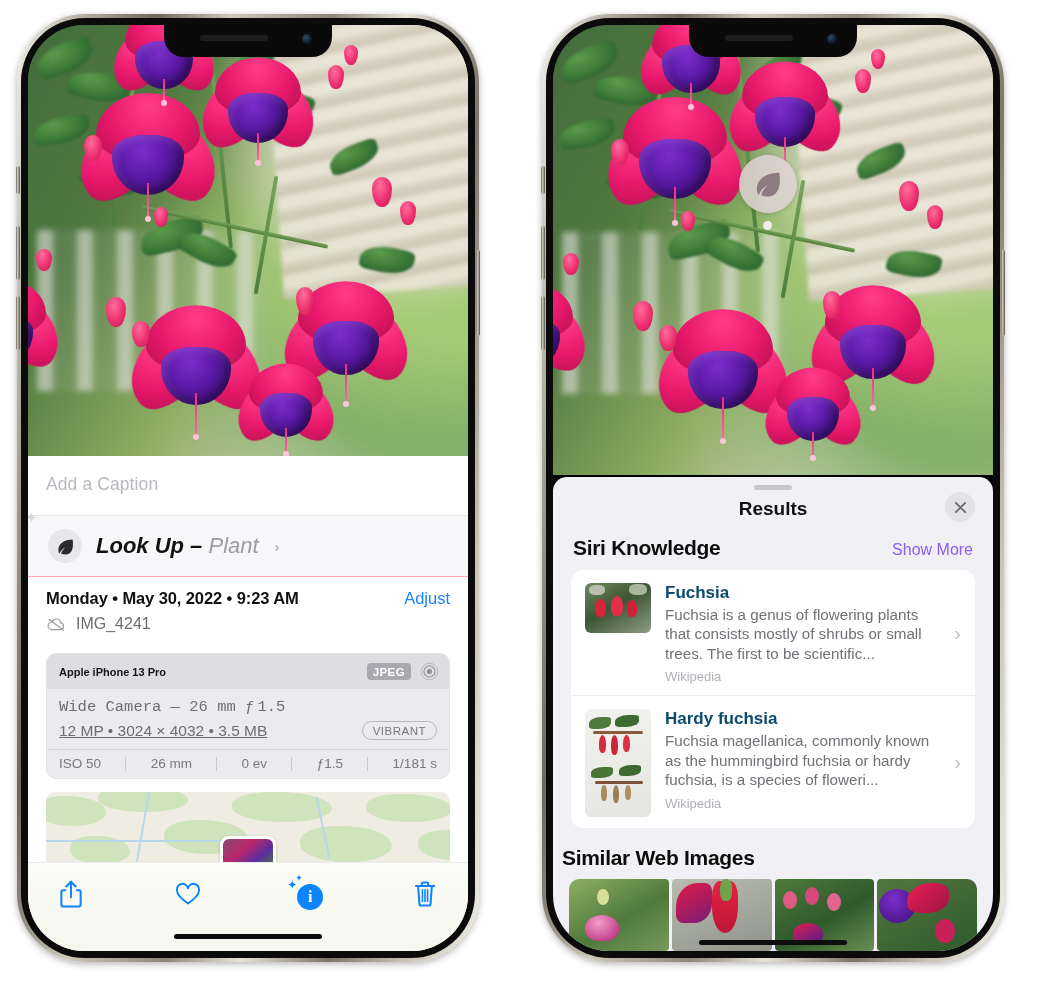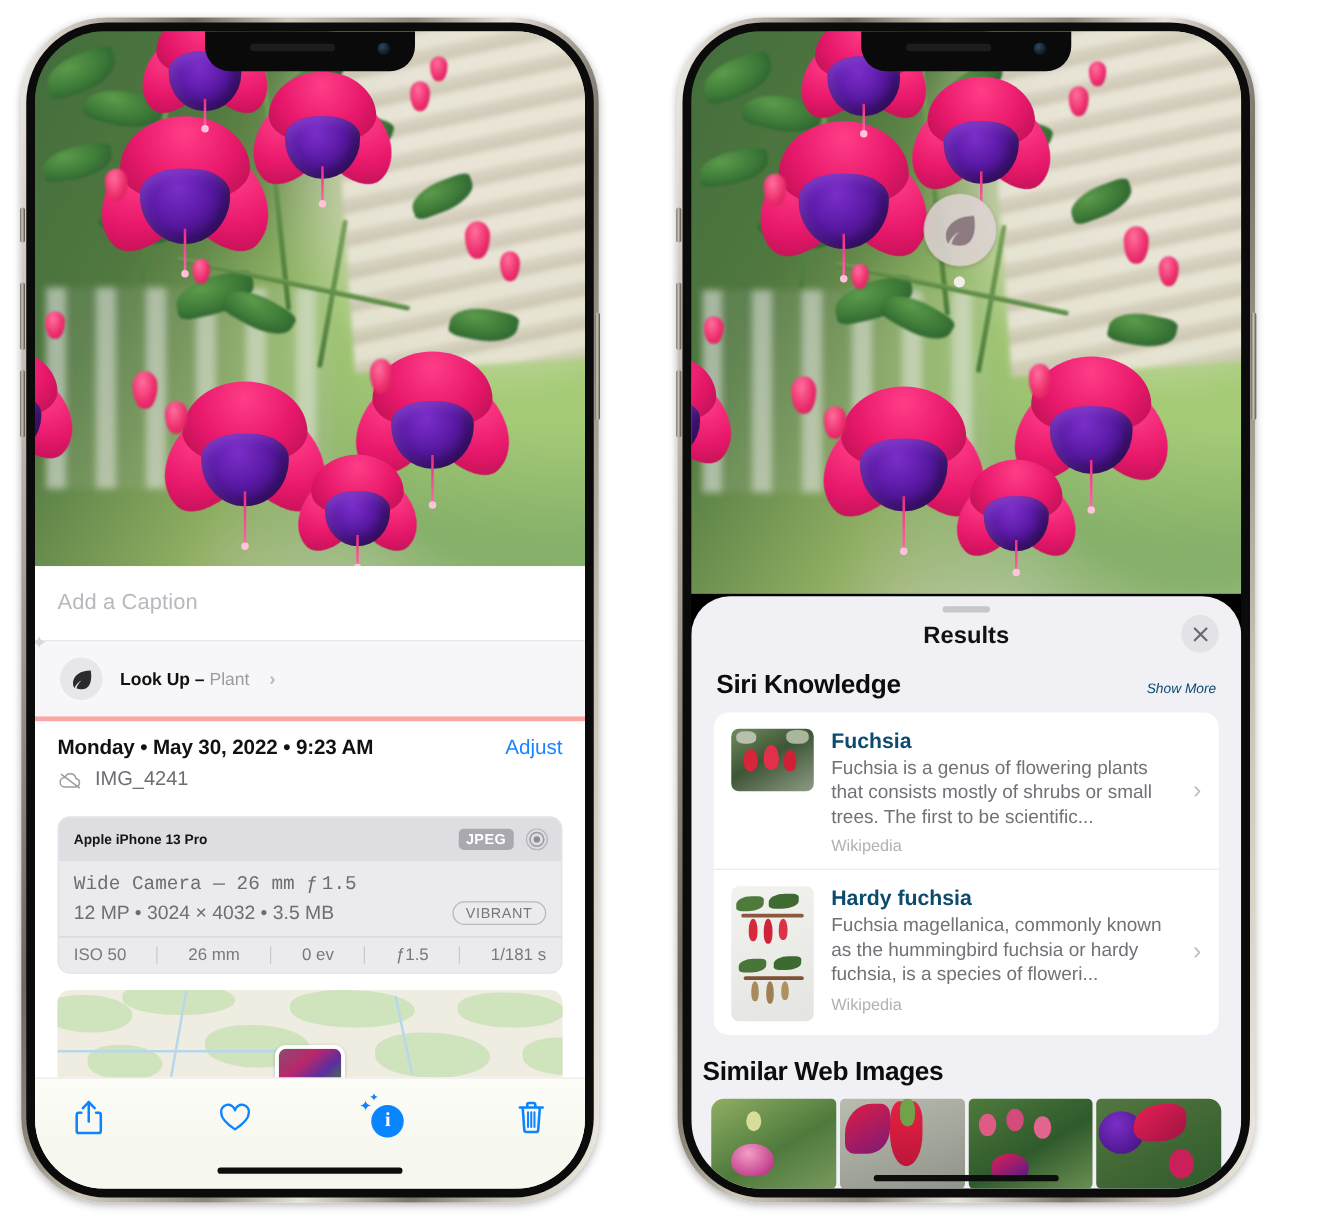--- a/index.html
+++ b/index.html
@@ -164,25 +164,25 @@
   .leaf-badge {
     position: relative; width: 34px; height: 34px; border-radius: 50%;
     background: #e7e7ea; flex: none;
     display: flex; align-items: center; justify-content: center;
   }
   .leaf-badge svg { width: 19px; height: 19px; }
   .sparkle {
     position: absolute; color: #d6d6db; font-size: 13px; line-height: 1;
   }
   .sparkle.s1 { left: -3px; top: -6px; font-size: 15px; }
-  .lookup-text { font-size: 14px; font-weight: 700; color: #111; }
+  .lookup-text { font-size: 22px; font-weight: 700; color: #111; font-style: italic; }
   .lookup-text .muted { color: #9b9ba1; font-weight: 400; }
   .chev-sm { color: #b9b9bf; font-size: 15px; margin-left: 2px; font-weight: 600; }
 
-  .meta-block { background:#fff; padding: 12px 18px 8px 18px; border-top: 4px solid #fca5a5; }
+  .meta-block { background:#fff; padding: 12px 18px 8px 18px; border-top: 1px solid #fca5a5; }
   .meta-top { display: flex; align-items: baseline; justify-content: space-between; }
   .meta-date { font-size: 16.5px; font-weight: 600; color: #111; letter-spacing: -.1px; }
   .adjust-link { font-size: 16.5px; color: #1a84ff; }
   .meta-file { display: flex; align-items: center; gap: 9px; margin-top: 7px; }
   .meta-file svg { width: 21px; height: 15px; }
   .meta-file span { font-size: 16px; color: #6d6d73; }
 
   .exif-card {
     margin: 12px 18px 0 18px;
     border-radius: 10px; overflow: hidden;
@@ -197,21 +197,21 @@
   .exif-head .model { font-size: 11px; font-weight: 700; color: #151515; }
   .exif-head .right { display: flex; align-items: center; gap: 9px; margin-left: 16px; }
   .tag-jpeg {
     font-size: 11.5px; font-weight: 700; color: #fff; letter-spacing: .4px;
     background: #a9a9b0; border-radius: 4px; padding: 2.5px 6px;
   }
   .hdr-ring { width: 19px; height: 19px; }
   .exif-body { padding: 9px 12px 9px 12px; }
   .exif-line1 { font-size: 15.5px; color: #6d6d73; font-family: Liberation Mono, monospace; }
   .exif-line2 { display: flex; align-items: center; justify-content: space-between; margin-top: 5px; }
-  .exif-line2 .txt { font-size: 15.5px; color: #6d6d73; }
+  .exif-line2 .txt { font-size: 15.5px; color: #6d6d73; text-decoration: underline; }
   .tag-vibrant {
     font-size: 11.5px; color: #77777d; letter-spacing: .5px;
     border: 1px solid #b7b7bd; border-radius: 11px; padding: 2.5px 10px;
   }
   .exif-foot {
     display: flex; align-items: center; justify-content: space-between;
     padding: 6px 12px 7px 12px;
     border-top: 1px solid #d7d7db;
   }
   .exif-foot .cell { font-size: 13.5px; color: #78787e; white-space: nowrap; }
@@ -277,21 +277,21 @@
     position: absolute; right: 18px; top: 2px;
     width: 30px; height: 30px; border-radius: 50%;
     background: #e2e2e7; display:flex; align-items:center; justify-content:center;
   }
   .close-btn svg { width: 15px; height: 15px; }
   .sec-head {
     display: flex; align-items: baseline; justify-content: space-between;
     padding: 0 20px 10px 20px;
   }
   .sec-head .t { font-size: 21px; font-weight: 700; color: #0c0c0c; letter-spacing: -.3px; }
-  .sec-head .more { font-size: 11px; color: #0c4a6e; font-style: italic; }
+  .sec-head .more { font-size: 16px; color: #8b5cf6; }
   .know-card {
     margin: 0 18px; background: #fff; border-radius: 12px; overflow: hidden;
   }
   .know-row { display: flex; gap: 14px; padding: 13px 14px 11px 14px; position: relative; }
   .know-row + .know-row { border-top: 1px solid #ececee; }
   .thumb {
     flex: none; width: 66px; border-radius: 6px; overflow: hidden; position: relative;
   }
   .thumb.t1 { height: 50px; background: linear-gradient(150deg,#6f8b5c,#3e5536 45%,#8d9b84 100%); }
   .thumb.t2 { height: 108px; background: linear-gradient(160deg,#f2f2ef,#e4e5e0); }
@@ -639,21 +639,21 @@
         <div class="bud" style="left:128px; top:186px; width:14px; height:20px;"></div>
 
         <div class="lookup-bubble" style="left:186px; top:130px;">
           <svg viewBox="0 0 24 24">
             <path d="M21 3C10 3 3 8.5 3 16c0 2 .6 3.6 1.6 4.8 1.2-3.3 3.7-6.1 7.4-8 -2.8 2.2-4.7 5-5.5 8.2C8 21.7 9.9 22 12 22c6.6 0 11-6 9-19z" fill="#8d7b81"></path>
           </svg>
         </div>
         <div class="bubble-tail" style="left:210px; top:196px;"></div>
       </div>
 
-      <div class="sheet-right" style="height:474px;border-radius:31px;">
+      <div class="sheet-right" style="height:474px;">
 
         <div class="grabber">
             <div class="g"></div>
           </div>
 
         <div class="sheet-title-row">
           <div class="sheet-title">Results</div>
           <div class="close-btn">
             <svg viewBox="0 0 16 16">
               <path d="M3 3 L13 13 M13 3 L3 13" stroke="#69696f" stroke-width="1.9" stroke-linecap="round"></path>

